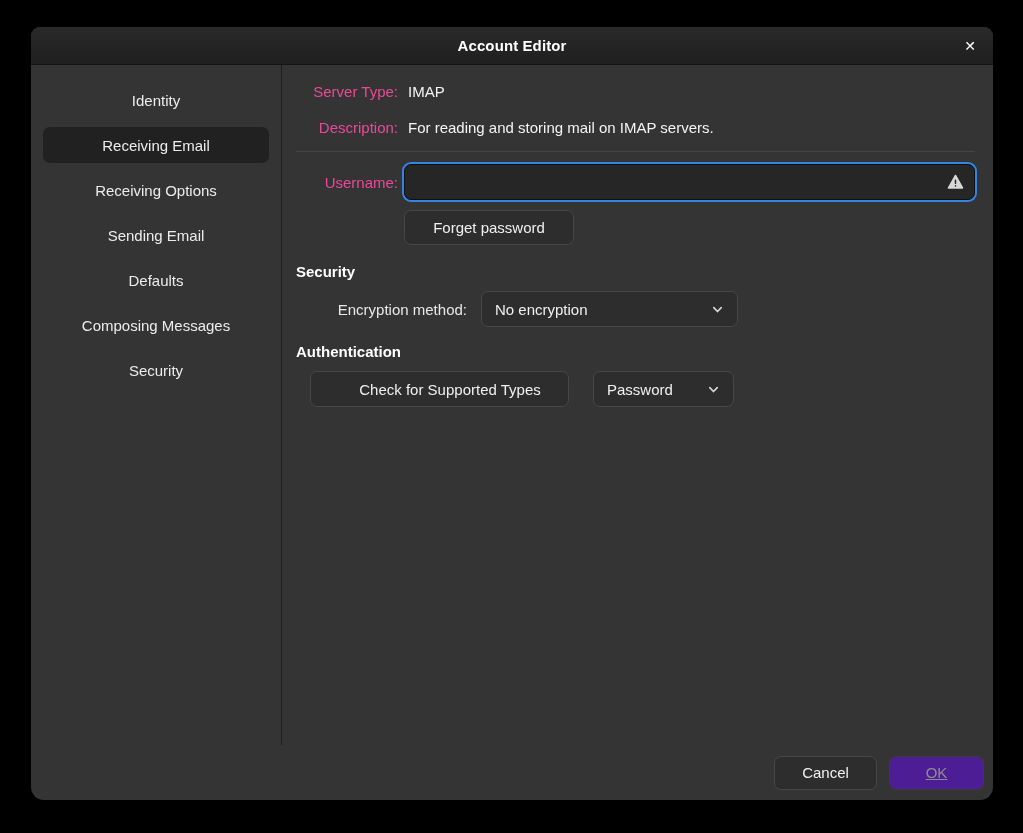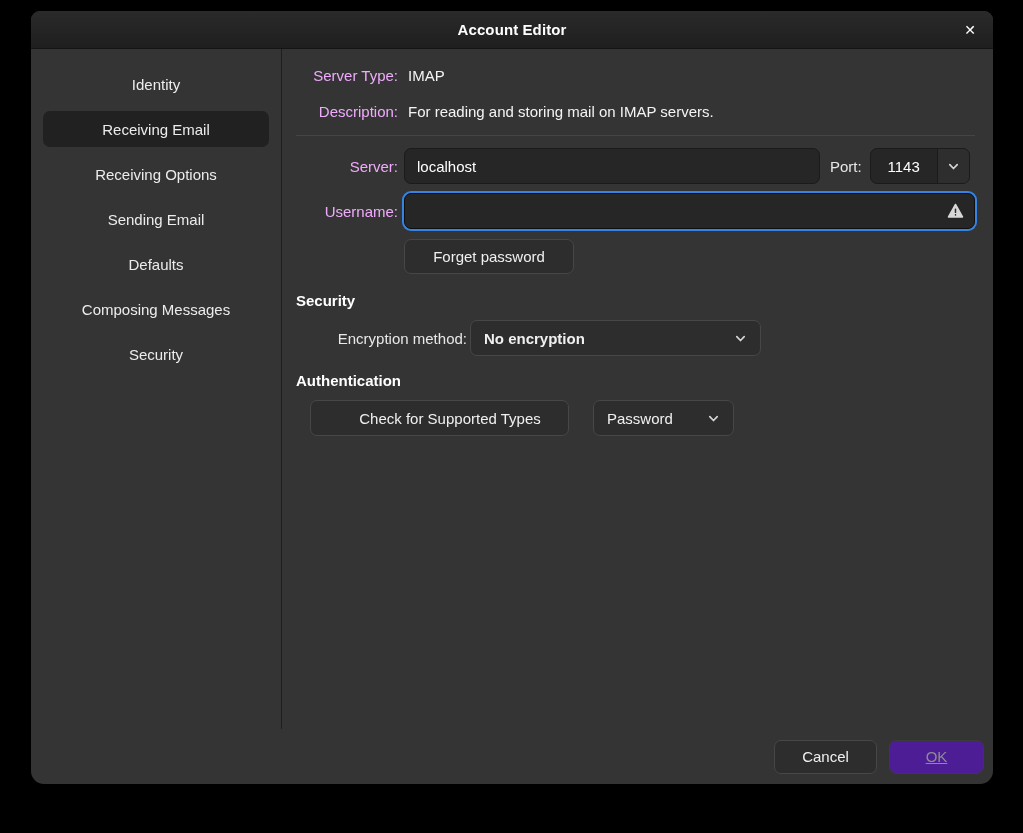--- a/index.html
+++ b/index.html
@@ -6,21 +6,21 @@
   html, body { width: 1023px; height: 833px; }
   body {
     background: #000;
     font-family: "Liberation Sans", "DejaVu Sans", sans-serif;
     position: relative;
     overflow: hidden;
     -webkit-font-smoothing: antialiased;
   }
 
   .dialog {
-    position: absolute; left: 31px; top: 11px;
+    position: absolute; left: 31px; top: 27px;
     width: 962px; height: 773px;
     background: #343434;
     border-radius: 9px 9px 13px 13px;
     display: flex; flex-direction: column;
     overflow: hidden;
   }
 
   
   .titlebar {
     height: 38px; flex: none; position: relative;
@@ -51,21 +51,21 @@
   .vdivider { width: 1px; flex: none; background: #1e1e1e; }
 
   .content {
     flex: 1; min-width: 0;
     padding: 16px 18px 0 14px;
     color: #ececec; font-size: 15px;
   }
 
   .info-row { display: flex; line-height: 22px; }
   .info-row + .info-row { margin-top: 14px; }
-  .flabel { width: 102px; flex: none; text-align: right; color: #f0abfc; }
+  .flabel { width: 102px; flex: none; text-align: right; color: #ec4899; }
   .flabel-wide { width: 171px; flex: none; text-align: right; color: #e8e8e8; }
   .info-value { margin-left: 10px; color: #f4f4f4; }
   .b { font-weight: 400; }
 
   .hdivider { height: 1px; background: #454545; margin: 12px 0; }
 
   h3.section {
     margin: 12px 0 8px; height: 22px; line-height: 22px;
     font-size: 15px; font-weight: 700; color: #ffffff;
   }
@@ -111,21 +111,21 @@
     height: 35px; padding: 0 18px; cursor: pointer;
   }
   .forget-btn { margin-left: 108px; min-width: 170px; }
   .check-btn { margin-left: 14px; min-width: 259px; padding-left: 39px; }
 
   .dropdown {
     height: 36px; background: #2d2d2d; border: 1px solid #474747; border-radius: 7px;
     display: flex; align-items: center; justify-content: space-between;
     padding: 0 13px; cursor: pointer; color: #f0f0f0; font-size: 15px;
   }
-  .enc-dropdown { width: 291px; margin-left: 3px; font-weight: bold; }
+  .enc-dropdown { width: 257px; margin-left: 14px; }
   .auth-dropdown { width: 141px; margin-left: 24px; }
 
   
   .footer {
     height: 55px; flex: none;
     display: flex; align-items: center; justify-content: flex-end;
     gap: 12px; padding-right: 9px;
   }
   .footer .btn { height: 34px; }
   .cancel-btn { min-width: 103px; }
@@ -168,33 +168,20 @@
       </div>
 
       <div class="info-row">
         <div class="flabel">Description:</div>
         <div class="info-value">For reading and storing mail on IMAP servers.</div>
       </div>
 
       <div class="hdivider"></div>
 
 
-      <div class="field-row">
-        <div class="flabel">Server:</div>
-        <input class="entry-box server-entry" type="text" value="localhost" style="">
-        <div class="flabel port-label" style="width:auto">Port:</div>
-        <div class="port-combo">
-          <div class="port-value">1143</div>
-          <div class="port-arrow">
-            <svg width="13" height="13" viewBox="0 0 14 14">
-                <path d="M3 5 L7 9.2 L11 5" fill="none" stroke="#d5d5d5" stroke-width="1.8" stroke-linecap="round" stroke-linejoin="round"></path>
-              </svg>
-          </div>
-        </div>
-      </div>
 
       <div class="field-row row-username">
         <div class="flabel">Username:</div>
         <div class="username-wrap">
           <input class="username-input" type="text" value="" style="">
           <span class="warning-wrap">
             <svg width="17" height="17" viewBox="0 0 16 16">
               <path d="M8 1.8 L14.6 13.6 H1.4 Z" fill="#d8d8d8" stroke="#d8d8d8" stroke-width="1.4" stroke-linejoin="round"></path>
               <rect x="7.3" y="5.6" width="1.4" height="4.3" rx="0.6" fill="#2b2b2b"></rect>
               <rect x="7.3" y="10.9" width="1.4" height="1.5" rx="0.6" fill="#2b2b2b"></rect>

